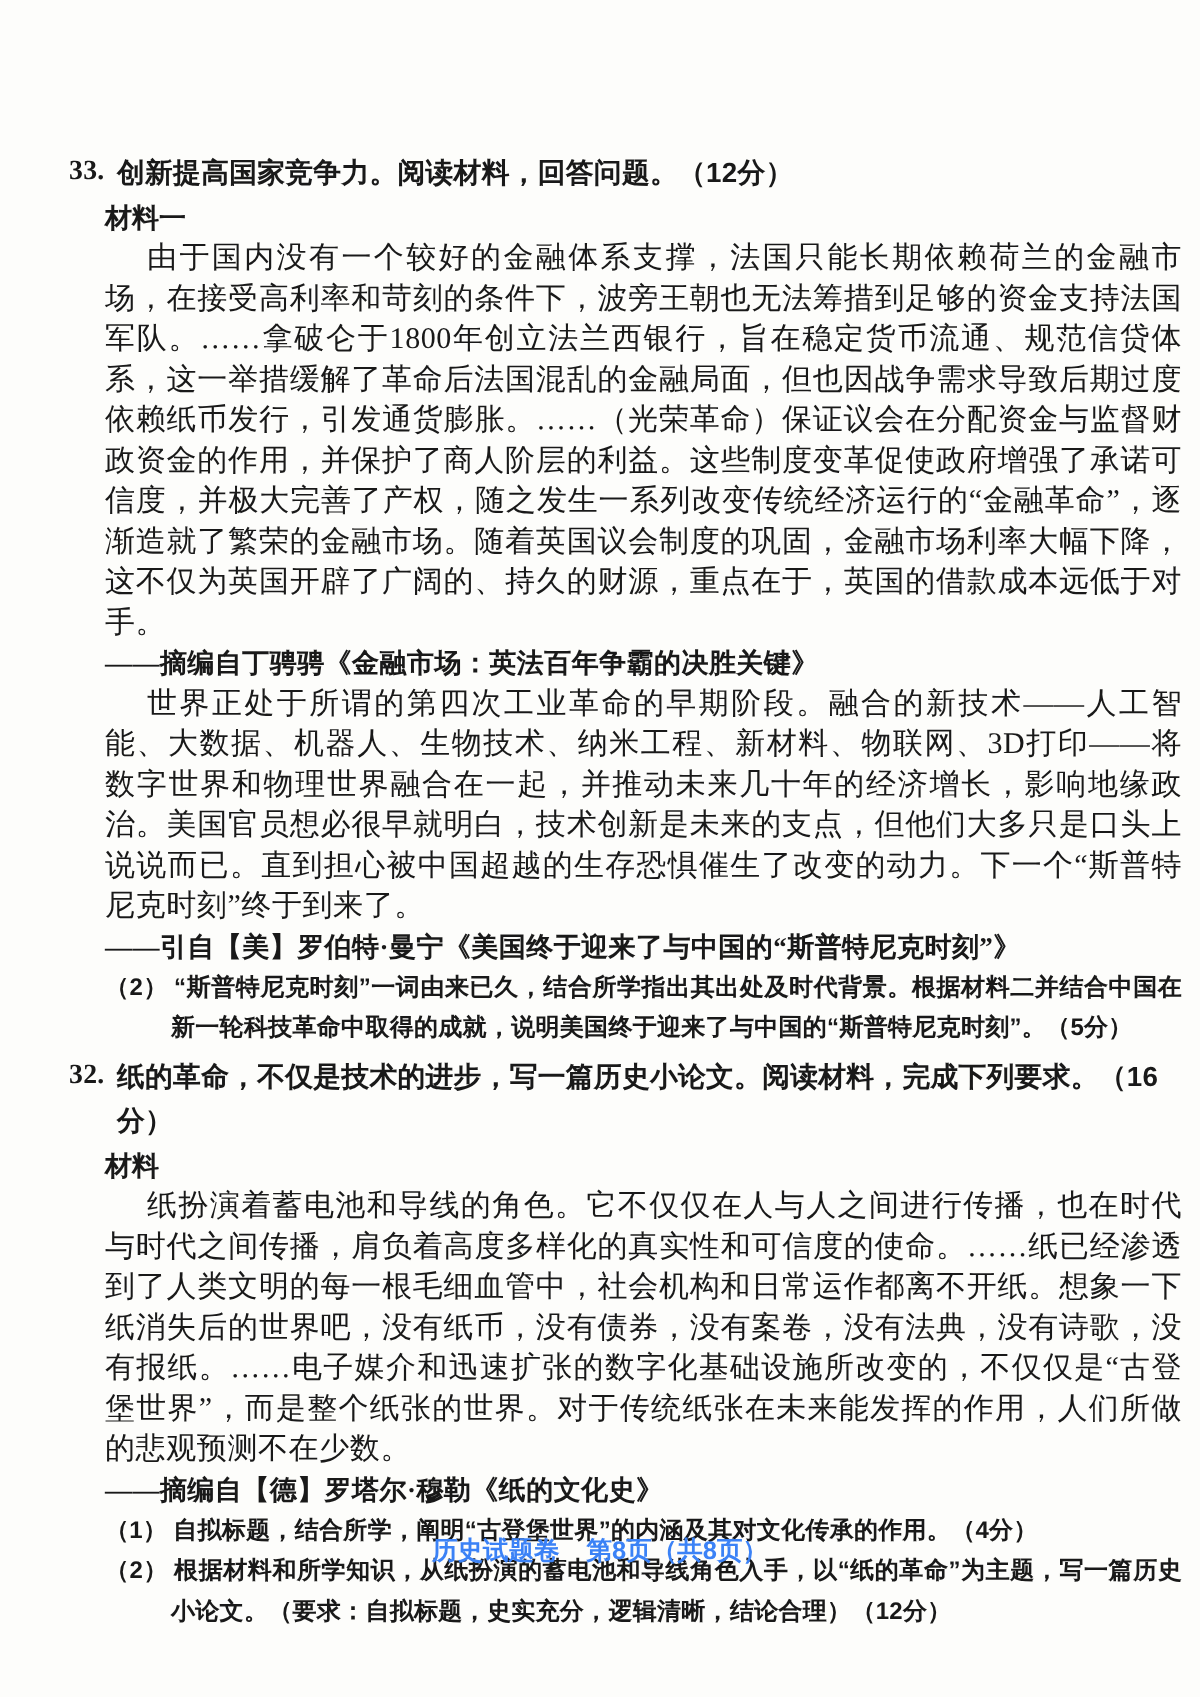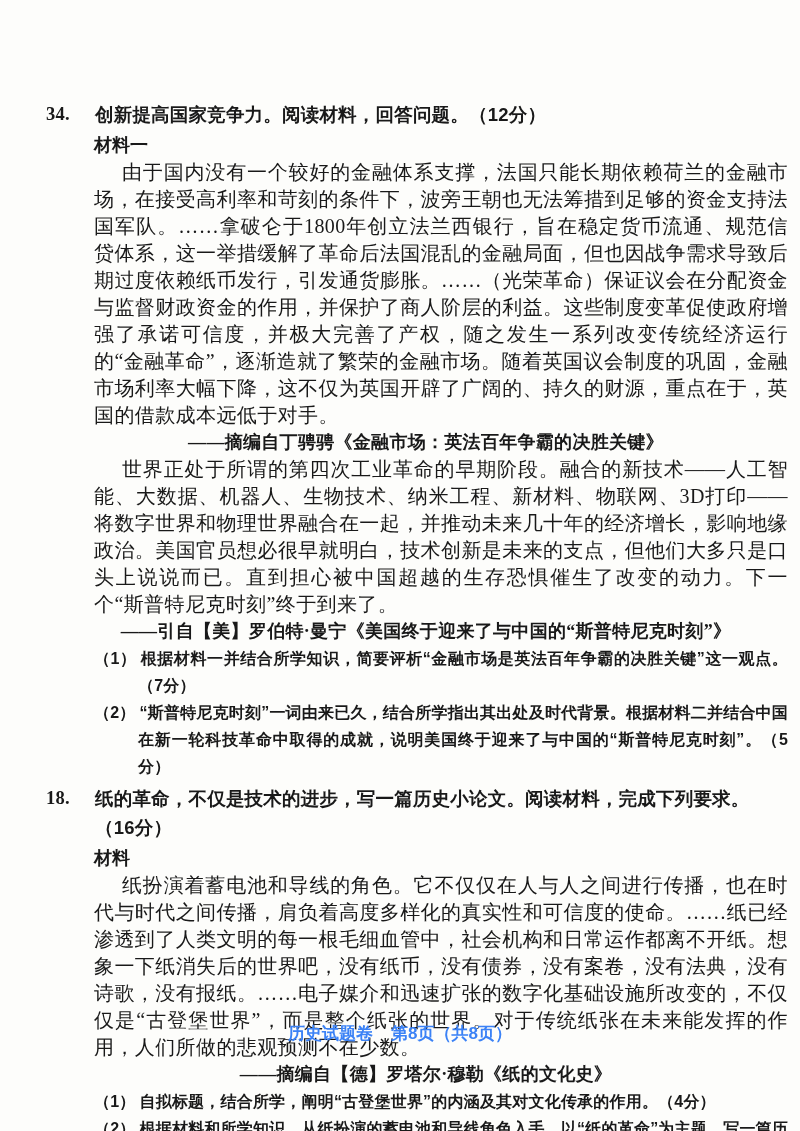--- a/index.html
+++ b/index.html
@@ -23,41 +23,41 @@
   
   .q-head {
     display: flex;
     font-family: "Liberation Sans", sans-serif;
     font-weight: 700;
     font-size: 18.5px;
     line-height: 29px;
     letter-spacing: 0.2px;
   }
   .q-num { flex: none; width: 32px; font-family: "Liberation Serif", serif; }
-  .q-stem { flex: 1; margin-left: 17px; }
-  .q-body { margin-left: 48px; }
+  .q-stem { flex: 1; }
+  .q-body { margin-left: 24px; }
   .m-label {
     font-family: "Liberation Sans", sans-serif;
     font-weight: 700;
     font-size: 18px;
     line-height: 27px;
     margin-top: 3px;
   }
   .m-text {
     margin: 0;
     font-size: 20px;
     line-height: 27px;
     text-align: justify;
     text-justify: inter-character;
     text-indent: 28px;
     letter-spacing: 0.4px;
   }
   .m-attr {
     margin: 0;
-    text-align: center;
+    text-align: left;
     padding-right: 30px;
     font-size: 18px;
     font-weight: 700;
     line-height: 27px;
     letter-spacing: 0.3px;
   }
   .sub-q {
     margin: 0;
     font-family: "Liberation Sans", sans-serif;
     font-weight: 600;
@@ -84,41 +84,40 @@
   .footer .gap { display: inline-block; width: 18px; }
 </style>
 </head>
 <body>
 
 <div class="page">
   <div class="content">
 
     <section>
       <div class="q-head">
-        <span class="q-num">34.</span>
+        <span class="q-num">33.</span>
         <span class="q-stem">创新提高国家竞争力。阅读材料，回答问题。（12分）</span>
       </div>
       <div class="q-body">
         <div>
           <div class="m-label">材料一</div>
           <p class="m-text">由于国内没有一个较好的金融体系支撑，法国只能长期依赖荷兰的金融市场，在接受高利率和苛刻的条件下，波旁王朝也无法筹措到足够的资金支持法国军队。……拿破仑于1800年创立法兰西银行，旨在稳定货币流通、规范信贷体系，这一举措缓解了革命后法国混乱的金融局面，但也因战争需求导致后期过度依赖纸币发行，引发通货膨胀。……（光荣革命）保证议会在分配资金与监督财政资金的作用，并保护了商人阶层的利益。这些制度变革促使政府增强了承诺可信度，并极大完善了产权，随之发生一系列改变传统经济运行的“金融革命”，逐渐造就了繁荣的金融市场。随着英国议会制度的巩固，金融市场利率大幅下降，这不仅为英国开辟了广阔的、持久的财源，重点在于，英国的借款成本远低于对手。</p>
           <p class="m-attr">——摘编自丁骋骋《金融市场：英法百年争霸的决胜关键》</p>
         </div>
         <div>
           <p class="m-text">世界正处于所谓的第四次工业革命的早期阶段。融合的新技术——人工智能、大数据、机器人、生物技术、纳米工程、新材料、物联网、3D打印——将数字世界和物理世界融合在一起，并推动未来几十年的经济增长，影响地缘政治。美国官员想必很早就明白，技术创新是未来的支点，但他们大多只是口头上说说而已。直到担心被中国超越的生存恐惧催生了改变的动力。下一个“斯普特尼克时刻”终于到来了。</p>
           <p class="m-attr">——引自【美】罗伯特·曼宁《美国终于迎来了与中国的“斯普特尼克时刻”》</p>
         </div>
-        <p class="sub-q"><span class="sq-label">（1）</span><span>根据材料一并结合所学知识，简要评析“金融市场是英法百年争霸的决胜关键”这一观点。（7分）</span></p>
         <p class="sub-q"><span class="sq-label">（2）</span><span>“斯普特尼克时刻”一词由来已久，结合所学指出其出处及时代背景。根据材料二并结合中国在新一轮科技革命中取得的成就，说明美国终于迎来了与中国的“斯普特尼克时刻”。（5分）</span></p>
       </div>
     </section>
 
     <section class="q22">
       <div class="q-head">
-        <span class="q-num">18.</span>
+        <span class="q-num">32.</span>
         <span class="q-stem">纸的革命，不仅是技术的进步，写一篇历史小论文。阅读材料，完成下列要求。（16分）</span>
       </div>
       <div class="q-body">
         <div>
           <div class="m-label">材料</div>
           <p class="m-text">纸扮演着蓄电池和导线的角色。它不仅仅在人与人之间进行传播，也在时代与时代之间传播，肩负着高度多样化的真实性和可信度的使命。……纸已经渗透到了人类文明的每一根毛细血管中，社会机构和日常运作都离不开纸。想象一下纸消失后的世界吧，没有纸币，没有债券，没有案卷，没有法典，没有诗歌，没有报纸。……电子媒介和迅速扩张的数字化基础设施所改变的，不仅仅是“古登堡世界”，而是整个纸张的世界。对于传统纸张在未来能发挥的作用，人们所做的悲观预测不在少数。</p>
           <p class="m-attr">——摘编自【德】罗塔尔·穆勒《纸的文化史》</p>
         </div>
         <p class="sub-q"><span class="sq-label">（1）</span><span>自拟标题，结合所学，阐明“古登堡世界”的内涵及其对文化传承的作用。（4分）</span></p>
         <p class="sub-q"><span class="sq-label">（2）</span><span>根据材料和所学知识，从纸扮演的蓄电池和导线角色入手，以“纸的革命”为主题，写一篇历史小论文。（要求：自拟标题，史实充分，逻辑清晰，结论合理）（12分）</span></p>

